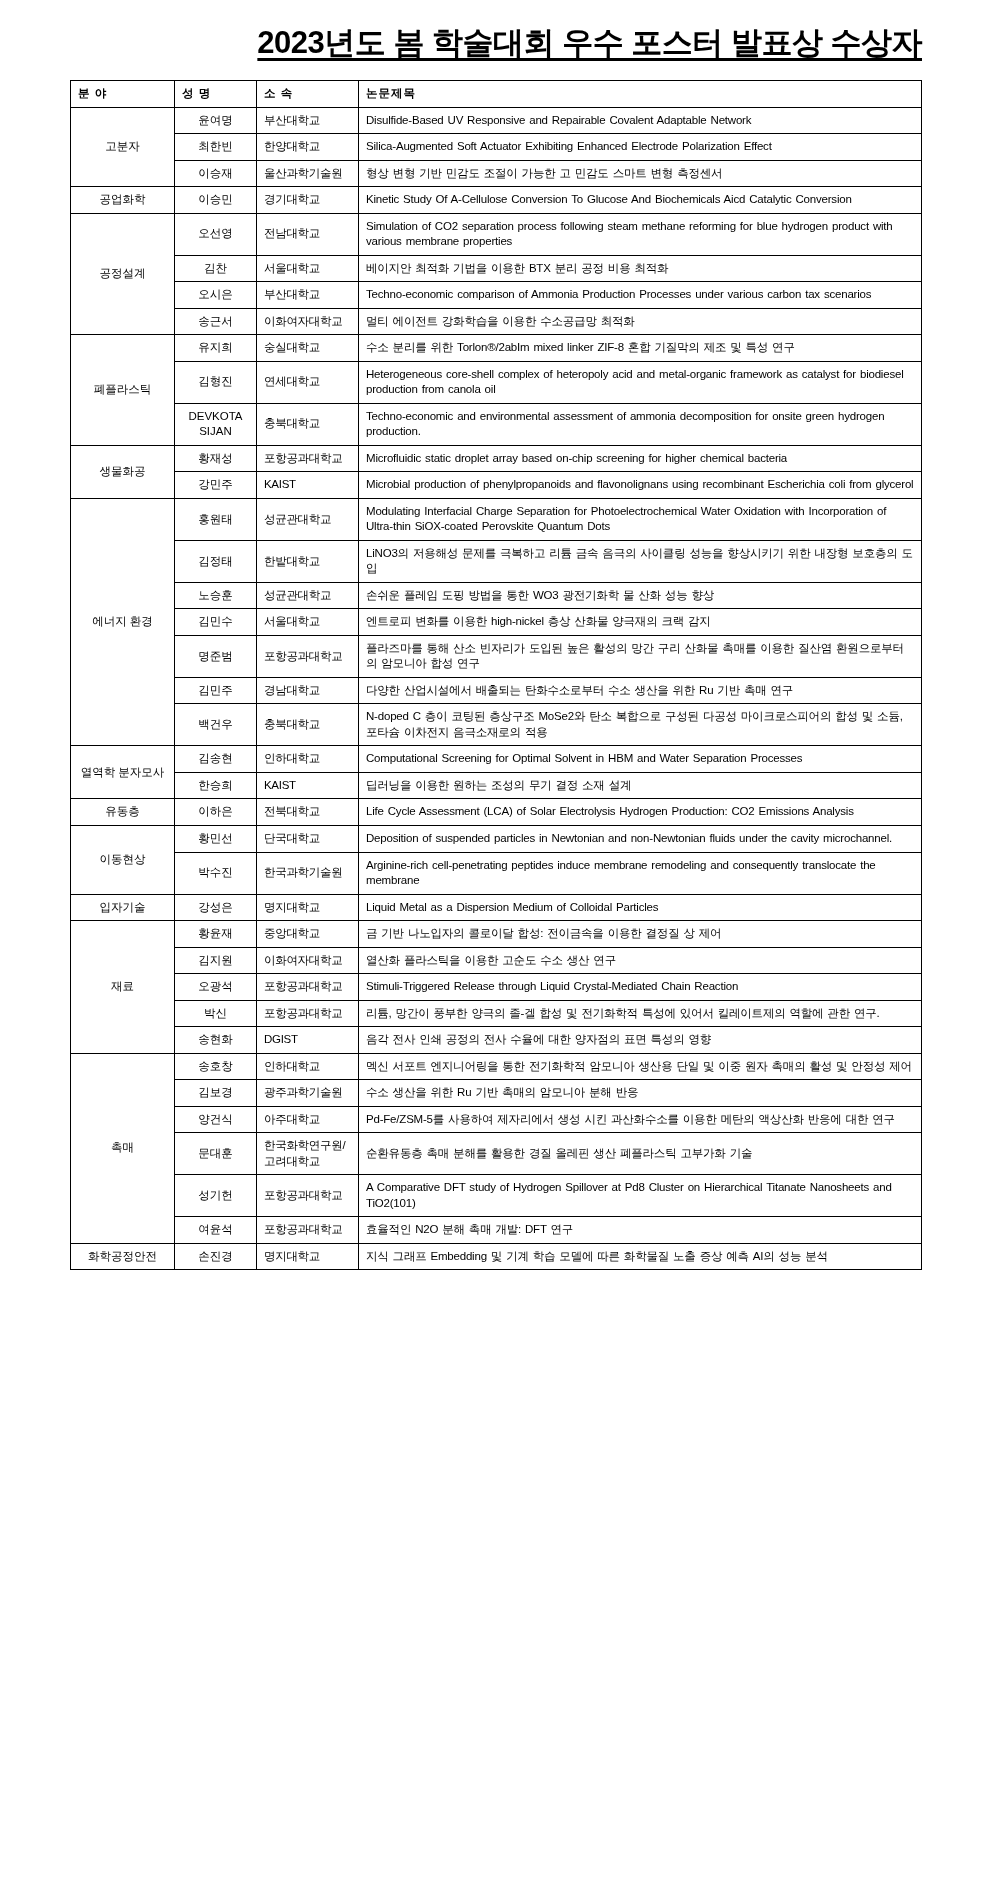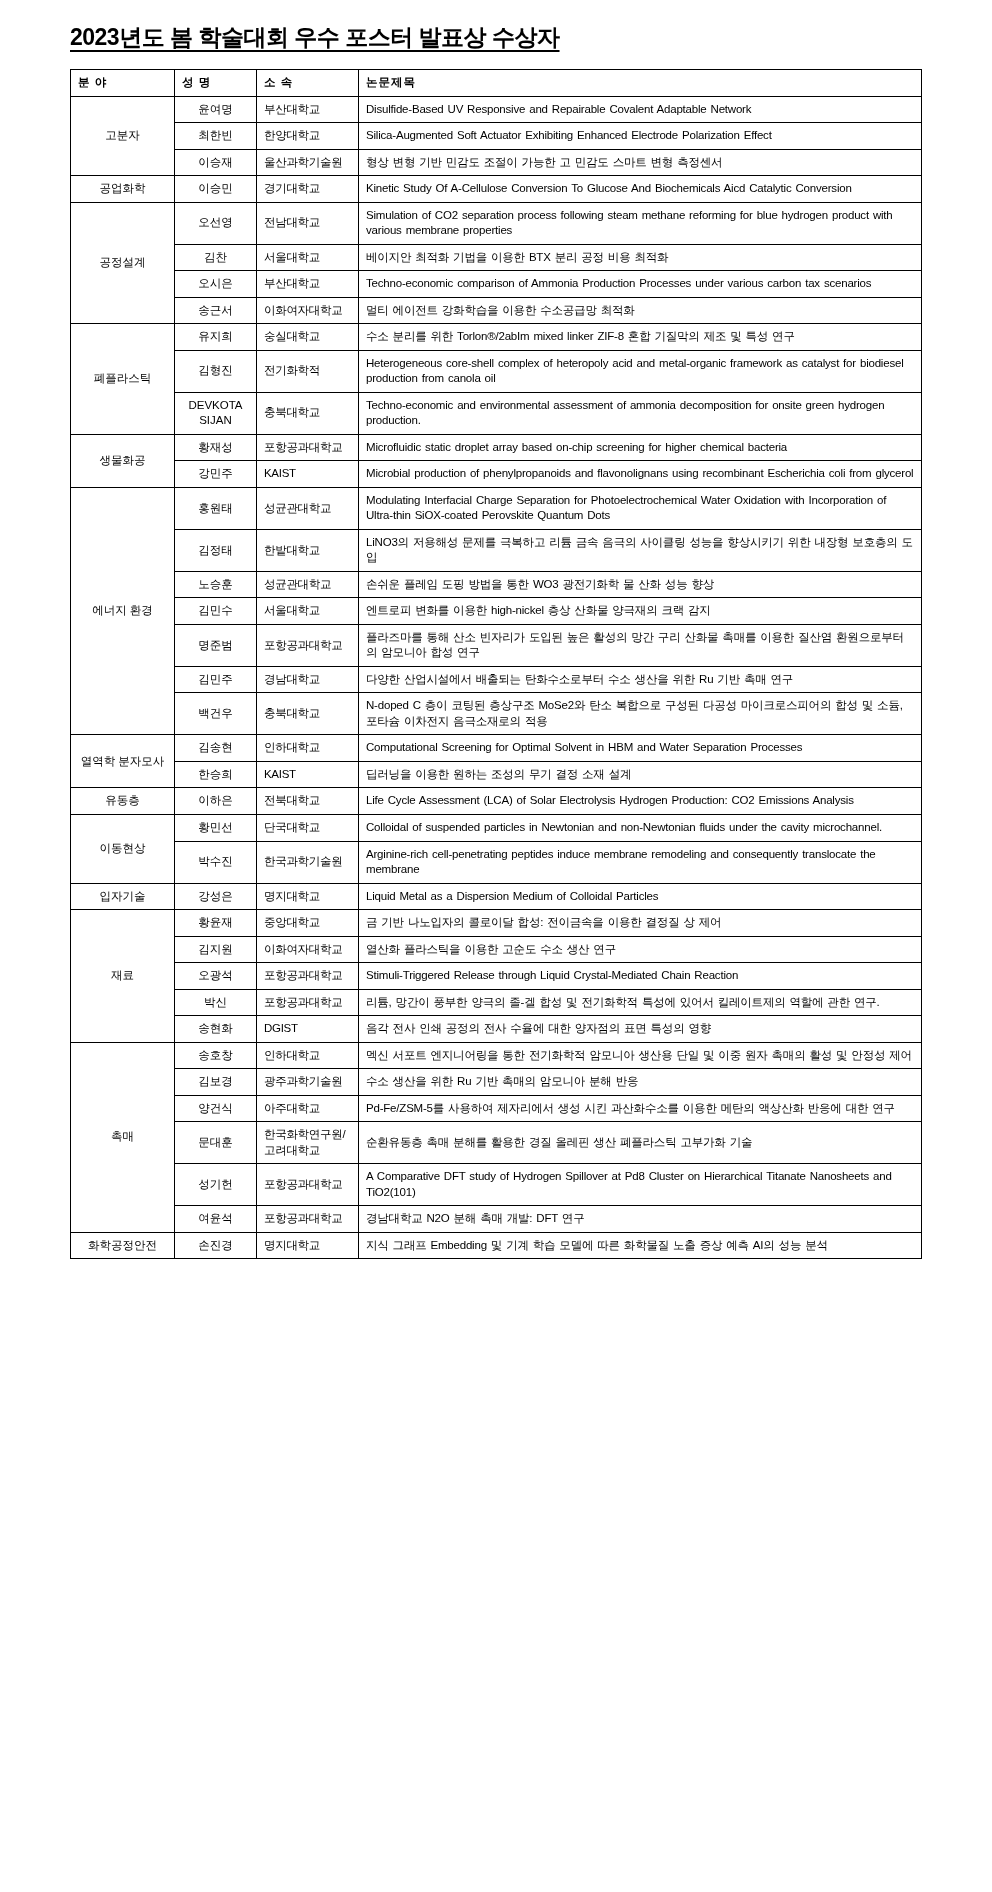--- a/index.html
+++ b/index.html
@@ -12,22 +12,22 @@
     font-family: "Liberation Sans", sans-serif;
     color: #000000;
     -webkit-font-smoothing: antialiased;
   }
   .page {
     width: 992px;
     box-sizing: border-box;
     padding: 14px 70px 20px 70px;
   }
   .doc-title {
-    text-align: left;
-    font-size: 23px;
+    text-align: right;
+    font-size: 31px;
     font-weight: bold;
     letter-spacing: -0.5px;
     margin: 8px 0 16px 0;
     text-decoration: underline;
     text-underline-offset: 5px;
   }
   table.award-table {
     border-collapse: collapse;
     width: 100%;
     table-layout: fixed;
@@ -138,21 +138,21 @@
           <td class="title ko">멀티 에이전트 강화학습을 이용한 수소공급망 최적화</td>
         </tr>
         <tr>
           <td class="field" rowspan="3">폐플라스틱</td>
           <td class="name nowrapname">유지희</td>
           <td class="org">숭실대학교</td>
           <td class="title ko">수소 분리를 위한 Torlon®/2abIm mixed linker ZIF-8 혼합 기질막의 제조 및 특성 연구</td>
         </tr>
         <tr>
           <td class="name nowrapname">김형진</td>
-          <td class="org">전기화학적</td>
+          <td class="org">연세대학교</td>
           <td class="title ko">Heterogeneous core-shell complex of heteropoly acid and metal-organic framework as catalyst for biodiesel production from canola oil</td>
         </tr>
         <tr>
           <td class="name nowrapname">DEVKOTA SIJAN</td>
           <td class="org">충북대학교</td>
           <td class="title ko">Techno-economic and environmental assessment of ammonia decomposition for onsite green hydrogen production.</td>
         </tr>
         <tr>
           <td class="field" rowspan="2">생물화공</td>
           <td class="name nowrapname">황재성</td>
@@ -214,21 +214,21 @@
         <tr>
           <td class="field" rowspan="1">유동층</td>
           <td class="name nowrapname">이하은</td>
           <td class="org">전북대학교</td>
           <td class="title ko">Life Cycle Assessment (LCA) of Solar Electrolysis Hydrogen Production: CO2 Emissions Analysis</td>
         </tr>
         <tr>
           <td class="field" rowspan="2">이동현상</td>
           <td class="name nowrapname">황민선</td>
           <td class="org">단국대학교</td>
-          <td class="title ko">Colloidal of suspended particles in Newtonian and non-Newtonian fluids under the cavity microchannel.</td>
+          <td class="title ko">Deposition of suspended particles in Newtonian and non-Newtonian fluids under the cavity microchannel.</td>
         </tr>
         <tr>
           <td class="name nowrapname">박수진</td>
           <td class="org">한국과학기술원</td>
           <td class="title ko">Arginine-rich cell-penetrating peptides induce membrane remodeling and consequently translocate the membrane</td>
         </tr>
         <tr>
           <td class="field" rowspan="1">입자기술</td>
           <td class="name nowrapname">강성은</td>
           <td class="org">명지대학교</td>
@@ -282,21 +282,21 @@
           <td class="title ko">순환유동층 촉매 분해를 활용한 경질 올레핀 생산 폐플라스틱 고부가화 기술</td>
         </tr>
         <tr>
           <td class="name nowrapname">성기헌</td>
           <td class="org">포항공과대학교</td>
           <td class="title ko">A Comparative DFT study of Hydrogen Spillover at Pd8 Cluster on Hierarchical Titanate Nanosheets and TiO2(101)</td>
         </tr>
         <tr>
           <td class="name nowrapname">여윤석</td>
           <td class="org">포항공과대학교</td>
-          <td class="title ko">경남대학교 N2O 분해 촉매 개발: DFT 연구</td>
+          <td class="title ko">효율적인 N2O 분해 촉매 개발: DFT 연구</td>
         </tr>
         <tr>
           <td class="field" rowspan="1">화학공정안전</td>
           <td class="name nowrapname">손진경</td>
           <td class="org">명지대학교</td>
           <td class="title ko">지식 그래프 Embedding 및 기계 학습 모델에 따른 화학물질 노출 증상 예측 AI의 성능 분석</td>
         </tr>
       </tbody>
   </table>
 </div>

